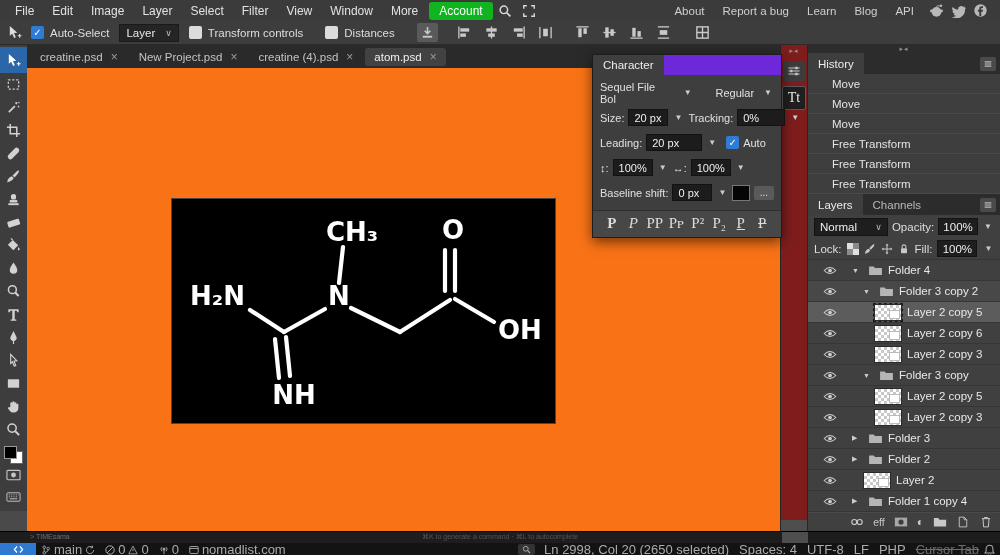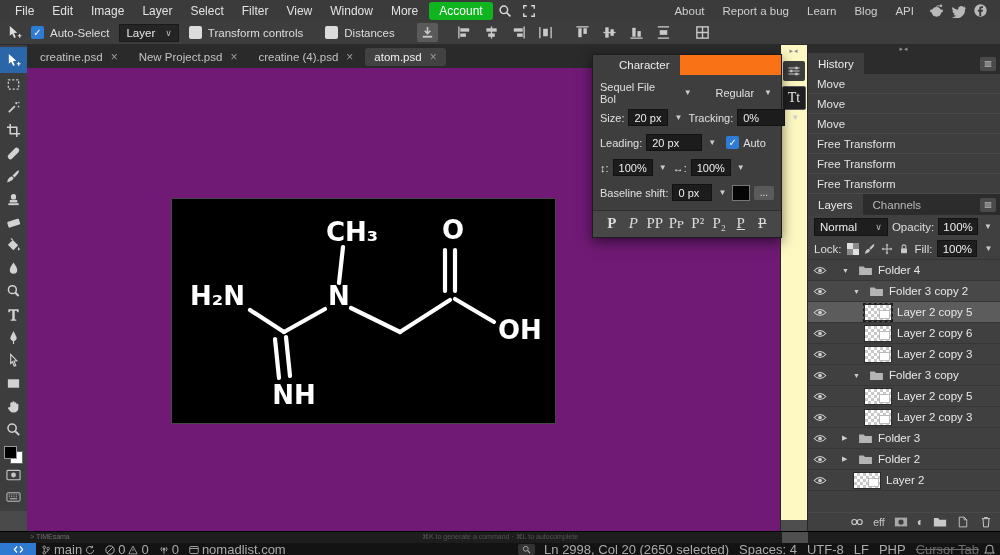--- a/index.html
+++ b/index.html
@@ -45,71 +45,71 @@
   .bg-swatch{position:absolute;right:0;bottom:0;width:11px;height:11px;background:#fff;border:1px solid #666;}
   .tb-extra{width:27px;height:22px;display:flex;align-items:center;justify-content:center;color:#c5c5c5;}
   .tb-extra svg{width:15px;height:12px;}
   .tool-more{width:27px;height:20px;background:#4a4a4a;margin-top:auto;}
 
   .center{flex:1;display:flex;flex-direction:column;min-width:0;}
   .tabbar{height:23px;background:#2a2a2a;display:flex;align-items:center;padding-left:4px;gap:3px;color:#c3c3c3;}
   .tab{display:flex;align-items:center;gap:8px;padding:3px 9px;border-radius:3px;white-space:nowrap;}
   .tab.active{background:#424242;color:#f0f0f0;}
   .tab-close{color:#9a9a9a;font-size:12px;line-height:10px;}
-  .canvas-area{flex:1;background:#701a75;position:relative;}
+  .canvas-area{flex:1;background:#f97316;position:relative;}
   .doc{position:absolute;left:145px;top:131px;width:383px;height:224px;background:#000;outline:1px solid #454545;}
   .doc svg{width:100%;height:100%;}
   .doc text{font-family:"DejaVu Sans",sans-serif;font-weight:bold;font-size:26px;fill:#fff;}
   .doc line{stroke:#fff;stroke-width:4.2;stroke-linecap:round;}
 
-  .sidestrip{width:26px;background:#fef9c3;border-left:1px solid #262626;display:flex;flex-direction:column;align-items:center;padding-top:2px;gap:5px;flex:0 0 auto;}
+  .sidestrip{width:26px;background:#7f1d1d;border-left:1px solid #262626;display:flex;flex-direction:column;align-items:center;padding-top:2px;gap:5px;flex:0 0 auto;}
   .strip-collapse{color:#8f8f8f;font-size:7px;letter-spacing:1px;height:9px;}
   .strip-btn{width:22px;height:20px;background:#3d3d3d;display:flex;align-items:center;justify-content:center;color:#ccc;border-radius:2px;}
   .strip-btn svg{width:14px;height:12px;}
   .strip-btn.active{background:#1f1f1f;border:1px solid #5a5a5a;height:22px;font-family:"Liberation Serif",serif;font-size:14px;color:#eee;}
   .strip-bottom{margin-top:auto;width:26px;height:11px;background:#4e4e4e;}
 
   
   .rightpanel{width:192px;background:#404040;border-left:1px solid #262626;display:flex;flex-direction:column;flex:0 0 auto;}
   .rp-top{height:8px;background:#2c2c2c;text-align:center;font-size:7px;letter-spacing:1px;color:#8f8f8f;line-height:8px;}
   .panel-tabs{height:21px;background:#2c2c2c;display:flex;align-items:stretch;flex:0 0 auto;}
   .ptab{padding:0 10px;display:flex;align-items:center;color:#b8b8b8;}
   .ptab.active{background:#3e3e3e;color:#ececec;}
   .panel-menu{margin-left:auto;align-self:center;margin-right:4px;width:16px;height:14px;background:#4a4a4a;border-radius:2px;display:flex;align-items:center;justify-content:center;color:#bbb;}
   .panel-menu svg{width:10px;height:10px;}
-  .hrow{height:19px;display:flex;align-items:center;padding-left:9px;border-bottom:1px solid #4a4a4a;background:#3e3e3e;color:#e3e3e3;flex:0 0 auto;}
+  .hrow{height:19px;display:flex;align-items:center;padding-left:24px;border-bottom:1px solid #4a4a4a;background:#3e3e3e;color:#e3e3e3;flex:0 0 auto;}
   .blend-row{height:23px;display:flex;align-items:center;gap:4px;padding:0 6px;flex:0 0 auto;}
   .blend-box{width:78px;background:#1e1e1e;border:1px solid #141414;height:16px;display:flex;align-items:center;justify-content:space-between;padding:0 5px;color:#eee;}
   .val-box{background:#1e1e1e;border:1px solid #141414;height:15px;display:flex;align-items:center;justify-content:center;padding:0 4px;min-width:30px;color:#eee;}
   .lock-row{height:21px;display:flex;align-items:center;gap:5px;padding:0 6px;border-bottom:1px solid #343434;flex:0 0 auto;}
   .lock-icon{width:14px;height:14px;display:flex;align-items:center;justify-content:center;color:#c8c8c8;}
   .lock-icon svg{width:12px;height:12px;}
   #layers-list{flex:1;overflow:hidden;}
-  .lrow{height:20px;display:flex;align-items:center;border-bottom:1px solid #363636;padding-left:5px;gap:5px;color:#e8e8e8;}
+  .lrow{height:20px;display:flex;align-items:center;border-bottom:1px solid #363636;padding-left:15px;gap:5px;color:#e8e8e8;}
   .lrow.selected{background:#5c5c5c;}
   .lrow.tinted{background:#484848;}
   .eye-cell{width:19px;display:flex;color:#cfcfcf;flex:0 0 auto;}
   .eye-cell svg{width:14px;height:9px;}
   .caret-cell{width:11px;font-size:7px;color:#ccc;flex:0 0 auto;}
   .folder-icon{display:flex;color:#b5b5b5;flex:0 0 auto;}
   .folder-icon svg{width:15px;height:11px;}
   .thumb{width:26px;height:15px;flex:0 0 auto;position:relative;border:1px solid #2a2a2a;
     background-image:linear-gradient(45deg,#c9c9c9 25%,transparent 25%,transparent 75%,#c9c9c9 75%),
                      linear-gradient(45deg,#c9c9c9 25%,#fff 25%,#fff 75%,#c9c9c9 75%);
     background-size:6px 6px;background-position:0 0,3px 3px;}
   .thumb::after{content:"";position:absolute;right:1px;bottom:1px;width:9px;height:7px;background:#fff;border:1px solid #bbb;}
   .thumb.sel{outline:1.5px dashed #191919;}
   .layers-foot{height:18px;display:flex;align-items:center;justify-content:flex-end;gap:9px;padding-right:7px;color:#c8c8c8;border-top:1px solid #4a4a4a;flex:0 0 auto;}
   .foot-icon{display:flex;align-items:center;}
   .foot-icon svg{height:12px;width:14px;}
   .eff-label{font-size:10.5px;color:#c8c8c8;}
 
   
   .char-panel{position:absolute;left:592px;top:54px;width:188px;background:#3e3e3e;border:1px solid #1d1d1d;box-shadow:0 4px 12px rgba(0,0,0,.55);z-index:6;font-size:11px;}
-  .cp-tabrow{height:20px;background:#f97316;display:flex;margin-left:16px;}
+  .cp-tabrow{height:20px;background:#6d28d9;display:flex;}
   .cp-tab{background:#3e3e3e;padding:0 10px;display:flex;align-items:center;color:#ececec;font-size:11.5px;}
   .cp-body{padding:5px 7px 0;}
   .cp-row{display:flex;align-items:center;gap:4px;height:25px;color:#e0e0e0;}
   .cp-label{white-space:nowrap;}
   .inp{background:#1c1c1c;border:1px solid #121212;height:15px;display:flex;align-items:center;padding:0 5px;min-width:28px;color:#eee;}
   .cp-caret{font-size:8px;color:#ccc;padding:0 2px;}
   .cp-fontrow{justify-content:flex-start;gap:8px;}
   .swatch{width:22px;height:14px;background:#050505;border:1px solid #777;}
   .more-btn{background:#5a5a5a;border-radius:2px;height:14px;padding:0 6px;display:flex;align-items:center;font-size:10px;color:#ddd;}
   .type-grid{background:#474747;margin:5px -7px 0;padding:2px 8px 4px;border-top:1px solid #2e2e2e;}
@@ -675,20 +675,36 @@
             <span class="eye-cell">
               <svg viewBox="0 0 18 11">
                 <path d="M1.5 5.5Q9-2.5 16.5 5.5 9 13.5 1.5 5.5z" fill="none" stroke="currentColor" stroke-width="1.3"></path>
                 <circle cx="9" cy="5.5" r="2.4" fill="currentColor"></circle>
               </svg>
             </span>
             <span style="width:11px;flex:0 0 auto"></span>
             <span class="thumb"></span>
             <span>Layer 2</span>
           </div>
+          <div class="lrow">
+            <span class="eye-cell">
+              <svg viewBox="0 0 18 11">
+                <path d="M1.5 5.5Q9-2.5 16.5 5.5 9 13.5 1.5 5.5z" fill="none" stroke="currentColor" stroke-width="1.3"></path>
+                <circle cx="9" cy="5.5" r="2.4" fill="currentColor"></circle>
+              </svg>
+            </span>
+            <span style="width:0px;flex:0 0 auto"></span>
+            <span class="caret-cell">▶</span>
+            <span class="folder-icon">
+              <svg viewBox="0 0 16 12">
+                <path d="M1 1.5h5l1.4 1.8H15V11H1z" fill="currentColor"></path>
+              </svg>
+            </span>
+            <span>Folder 1 copy 4</span>
+          </div>
         </div>
 
       <div class="layers-foot">
         <span class="foot-icon">
             <svg viewBox="0 0 18 10" fill="none" stroke="currentColor" stroke-width="1.5">
               <circle cx="5.5" cy="5" r="3.2"></circle>
               <circle cx="12.5" cy="5" r="3.2"></circle>
             </svg>
           </span>
         <span class="eff-label">eff</span>

